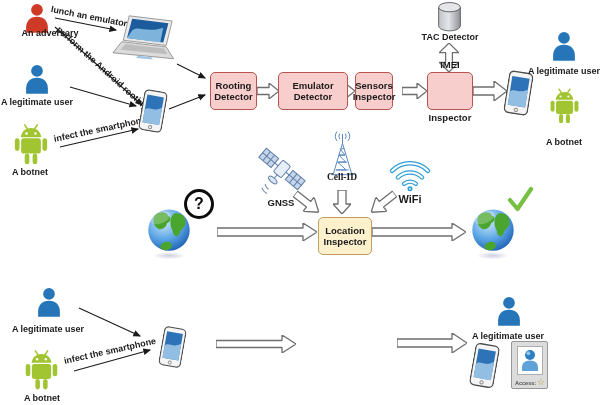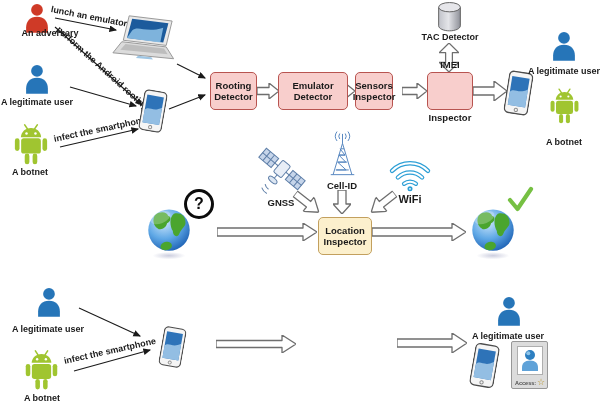--- a/index.html
+++ b/index.html
@@ -261,21 +261,21 @@
   <div class="lbl" style="left:564px;top:137px;">A botnet</div>
 
   <svg class="icon" style="left:255px;top:142px;width:54px;height:54px;">
       <use href="#sym-sat"></use>
     </svg>
   <div class="lbl" style="left:281px;top:197px;font-size:9.5px;">GNSS</div>
 
   <svg class="icon" style="left:325px;top:130px;width:35px;height:47px;">
       <use href="#sym-tower"></use>
     </svg>
-  <div class="lbl" style="left:342px;top:180px;font-size:9.5px;">Cell-ID</div>
+  <div class="lbl" style="left:342px;top:172px;font-size:9.5px;font-family:Liberation Serif, serif;">Cell-ID</div>
 
   <svg class="icon" style="left:387px;top:156px;width:46px;height:36px;">
       <use href="#sym-wifi"></use>
     </svg>
   <div class="lbl" style="left:410px;top:193px;font-size:11px;">WiFi</div>
 
   <svg class="barrow" style="left:292px;top:194px;width:30px;height:18px;transform:rotate(38deg);" viewBox="0 0 30 18">
       <polygon points="0,5.5 17,5.5 17,0 30,9 17,18 17,12.5 0,12.5"></polygon>
     </svg>
   <svg class="barrow" style="left:333px;top:190px;width:18px;height:24px;" viewBox="0 0 18 24">

